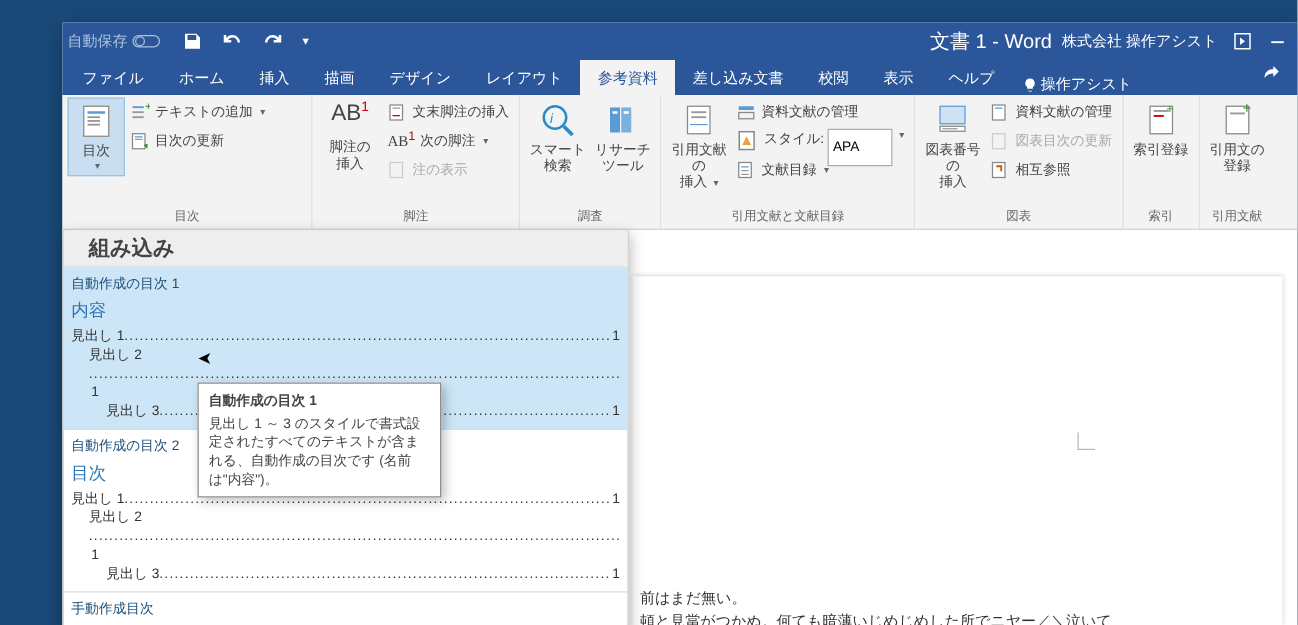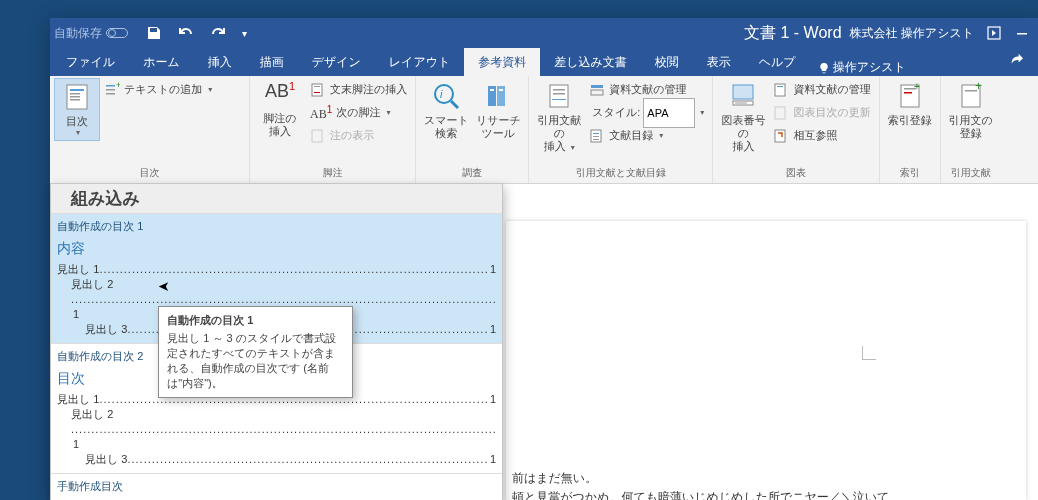--- a/index.html
+++ b/index.html
@@ -25,21 +25,21 @@
 .group { border-right: 1px solid #e1e1e1; padding: 2px 4px 0; display: flex; flex-direction: column; position: relative; }
 .group-body { flex: 1; display: flex; align-items: flex-start; }
 .group-label { height: 17px; font-size: 10px; color: #666; text-align: center; overflow: hidden; white-space: nowrap; }
 .bigbtn { display: flex; flex-direction: column; align-items: center; justify-content: center; padding: 2px 3px; font-size: 11px; color: #444; cursor: pointer; text-align: center; line-height: 1.2; width: 52px; }
 .bigbtn svg { width: 32px; height: 32px; margin-bottom: 2px; }
 .smallrow { display: flex; align-items: center; gap: 4px; font-size: 11px; color: #444; padding: 2px 4px; cursor: pointer; height: 23px; white-space: nowrap; }
 .smallrow svg { width: 16px; height: 16px; flex-shrink: 0; }
 .smallrow.disabled { color: #aaa; }
 .dd-arrow { font-size: 8px; color: #666; margin-left: 2px; }
 .col { display: flex; flex-direction: column; }
-.style-row { display: flex; align-items: center; gap: 3px; font-size: 11px; color: #444; padding: 2px 4px; height: 23px; white-space: nowrap; }
+.style-row { display: flex; gap: 3px; font-size: 11px; color: #444; padding: 2px 4px; height: 23px; white-space: nowrap; }
 .style-input { width: 52px; height: 30px; font-size: 11px; border: 1px solid #ababab; padding: 0 3px; background: #fff; }
 
 .toc-panel { position: absolute; left: 0; top: 165px; width: 453px; background: #fff; border: 1px solid #c6c6c6; box-shadow: 2px 4px 10px rgba(0,0,0,.25); z-index: 10; }
 .toc-header { background: #eee; color: #444; font-size: 17px; font-weight: bold; padding: 3px 20px; border-bottom: 1px solid #ddd; }
 .toc-option { padding: 2px 6px 6px; border-bottom: 1px solid #ddd; cursor: pointer; }
 .toc-option.selected { background: #cde6f7; }
 .toc-option .opt-title { font-size: 11px; color: #1e4e79; padding: 3px 0 6px; }
 .toc-preview { font-size: 11px; color: #333; }
 .toc-preview .heading-title { color: #2e74b5; font-size: 14px; padding-bottom: 4px; }
 .toc-line { display: flex; white-space: nowrap; overflow: hidden; font-size: 11px; line-height: 15px; }
@@ -138,20 +138,29 @@
           <div class="smallrow">
             <svg viewBox="0 0 16 16">
                 <rect x="2" y="3" width="9" height="1.5" fill="#5b9bd5"></rect>
                 <rect x="2" y="7" width="9" height="1.5" fill="#999"></rect>
                 <rect x="2" y="11" width="9" height="1.5" fill="#999"></rect>
                 <text x="12" y="6" font-size="9" fill="#2a8a2a">+</text>
               </svg>
             <span>テキストの追加</span>
               <span class="dd-arrow">▾</span>
           </div>
+          <div class="smallrow">
+            <svg viewBox="0 0 16 16">
+                <rect x="2" y="2" width="10" height="12" fill="#fff" stroke="#888"></rect>
+                <rect x="4" y="4" width="6" height="1" fill="#5b9bd5"></rect>
+                <rect x="4" y="6" width="6" height="1" fill="#999"></rect>
+                <path d="M11 11l3-1v4z" fill="#2a8a2a"></path>
+              </svg>
+            <span>目次の更新</span>
+          </div>
         </div>
       </div>
       <div class="group-label">目次</div>
     </div>
 
     <div class="group">
       <div class="group-body">
         <div class="bigbtn">
           <div style="font-size:18px;font-family:serif;color:#444;width:32px;height:32px;position:relative;">
             <span>AB</span><sup style="color:#c00;font-size:11px;">1</sup>

